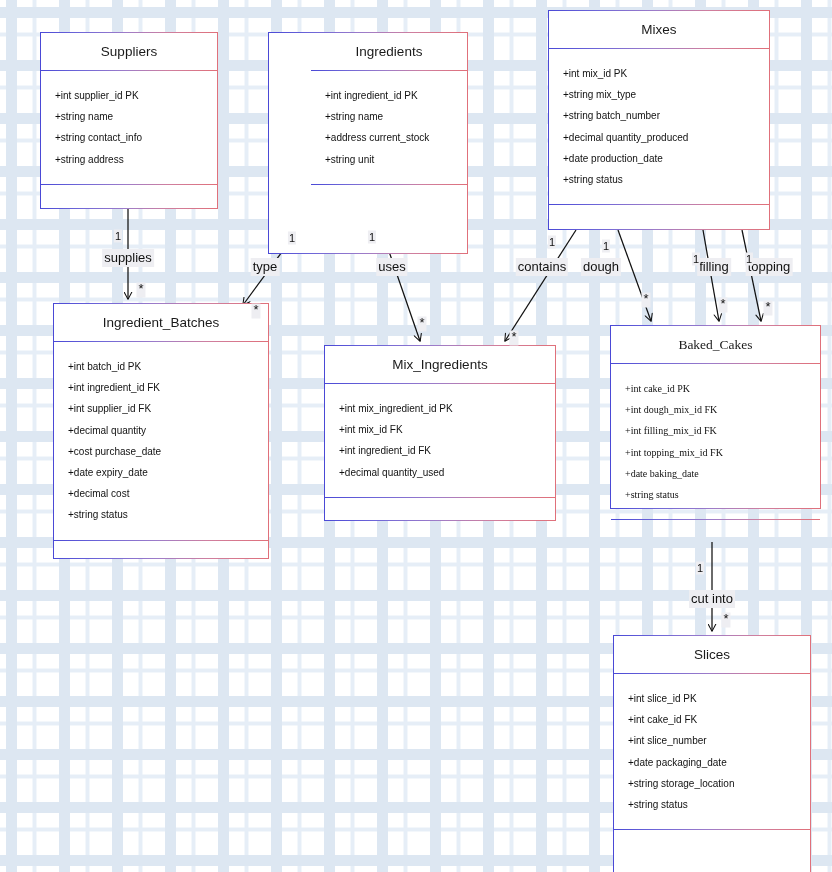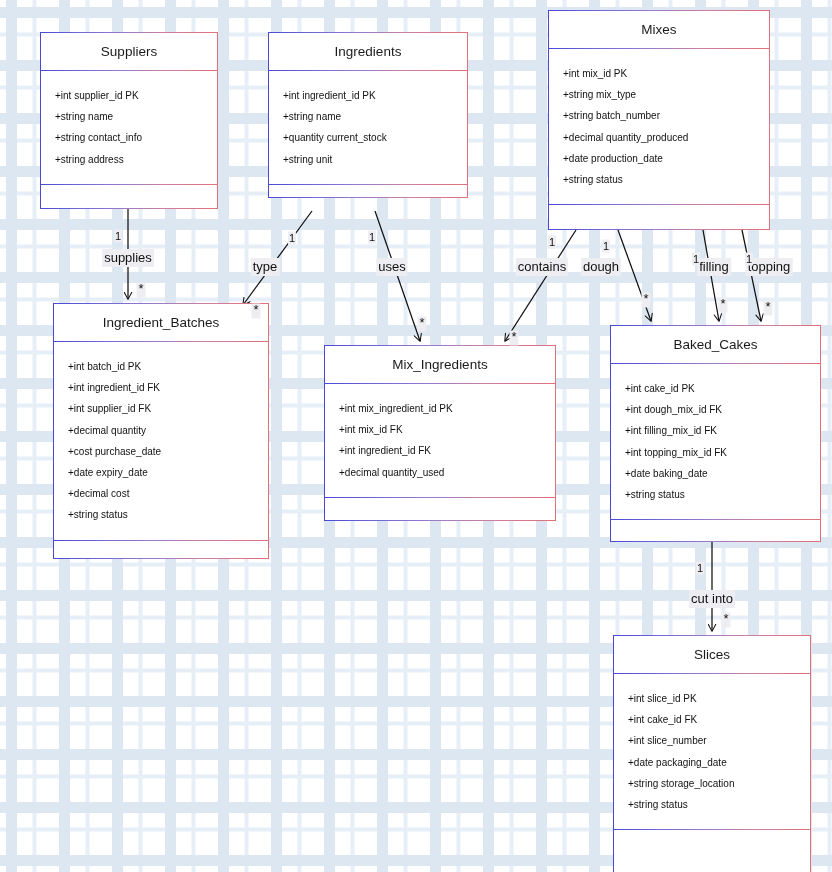--- a/index.html
+++ b/index.html
@@ -150,27 +150,27 @@
         <div class="uml-sep"></div>
         <div class="uml-attrs">
           <div class="uml-attr">+int supplier_id PK</div>
           <div class="uml-attr">+string name</div>
           <div class="uml-attr">+string contact_info</div>
           <div class="uml-attr">+string address</div>
         </div>
         <div class="uml-sep"></div>
         <div class="uml-methods"></div>
       </div>
-      <div class="uml-class" style="left: 268px; top: 32px; width: 200px; height: 166px;">
+      <div class="uml-class" style="left: 268px; top: 32px; width: 200px; height: 222px; padding-left: 42px;">
         <div class="uml-title">Ingredients</div>
         <div class="uml-sep"></div>
         <div class="uml-attrs">
           <div class="uml-attr">+int ingredient_id PK</div>
           <div class="uml-attr">+string name</div>
-          <div class="uml-attr">+quantity current_stock</div>
+          <div class="uml-attr">+address current_stock</div>
           <div class="uml-attr">+string unit</div>
         </div>
         <div class="uml-sep"></div>
         <div class="uml-methods"></div>
       </div>
       <div class="uml-class" style="left: 548px; top: 10px; width: 222px; height: 220px;">
         <div class="uml-title">Mixes</div>
         <div class="uml-sep"></div>
         <div class="uml-attrs">
           <div class="uml-attr">+int mix_id PK</div>
@@ -204,21 +204,21 @@
         <div class="uml-sep"></div>
         <div class="uml-attrs">
           <div class="uml-attr">+int mix_ingredient_id PK</div>
           <div class="uml-attr">+int mix_id FK</div>
           <div class="uml-attr">+int ingredient_id FK</div>
           <div class="uml-attr">+decimal quantity_used</div>
         </div>
         <div class="uml-sep"></div>
         <div class="uml-methods"></div>
       </div>
-      <div class="uml-class" style="left: 610px; top: 325px; width: 211px; height: 217px;">
+      <div class="uml-class" style="left: 610px; top: 325px; width: 211px; height: 184px; font-family: Liberation Serif, serif;">
         <div class="uml-title">Baked_Cakes</div>
         <div class="uml-sep"></div>
         <div class="uml-attrs">
           <div class="uml-attr">+int cake_id PK</div>
           <div class="uml-attr">+int dough_mix_id FK</div>
           <div class="uml-attr">+int filling_mix_id FK</div>
           <div class="uml-attr">+int topping_mix_id FK</div>
           <div class="uml-attr">+date baking_date</div>
           <div class="uml-attr">+string status</div>
         </div>

